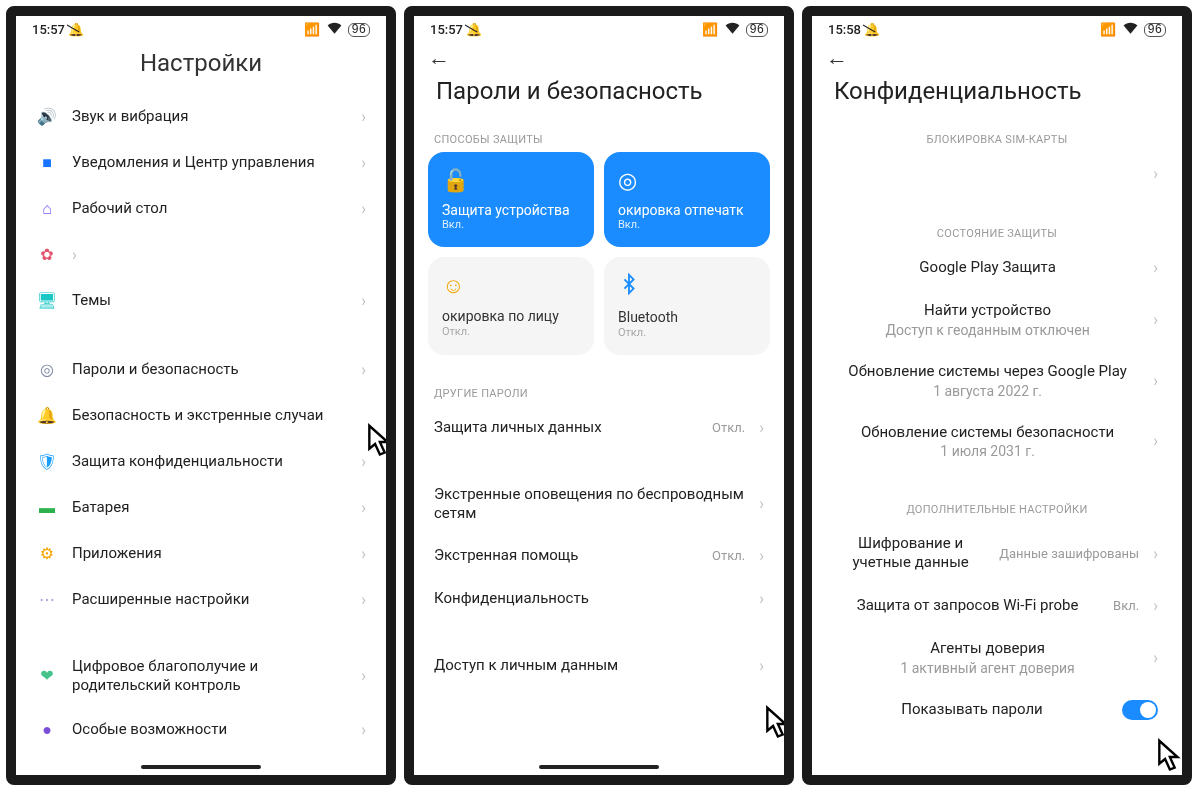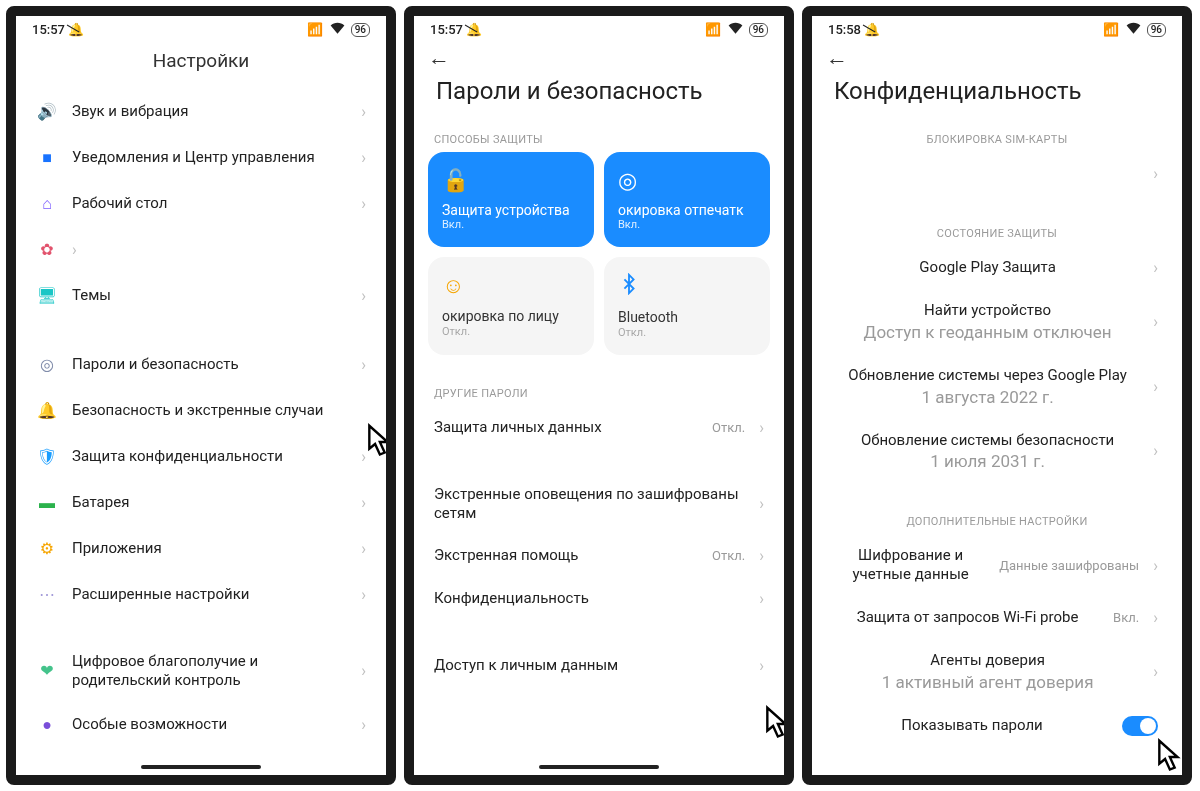--- a/index.html
+++ b/index.html
@@ -13,37 +13,37 @@
     position:relative;
     flex-shrink:0;
   }
   .screen { width:100%; height:100%; background:#fff; overflow:hidden; display:flex; flex-direction:column; }
   .statusbar {
     display:flex; justify-content:space-between; align-items:center;
     padding: 6px 16px 2px 16px; font-size:13px; font-weight:500; color:#222;
   }
   .statusbar .sbright { display:flex; gap:6px; align-items:center; }
   .batt {
-    display:inline-flex; align-items:center; font-size:10px;
-    border:1px solid #555; border-radius:6px; padding:0 3px; height:14px;
-  }
-  .page-title-center { text-align:center; font-size:19px; color:#333; padding:10px 0 16px; font-weight:400; }
+    display:inline-flex; align-items:center; font-size:12px;
+    border:1px solid #555; border-radius:6px; padding:0 3px; height:14px;font-family:Liberation Mono, monospace;
+  }
+  .page-title-center { text-align:center; font-size:24px; color:#333; padding:10px 0 16px; font-weight:400; }
   .page-title-left { font-size:24px; color:#222; padding: 0 22px 14px; font-weight:400; }
   .backrow { padding: 6px 14px 6px; }
   .backbtn { font-size:22px; color:#333; background:none; border:none; cursor:pointer; }
   .content { flex:1; overflow-y:auto; padding: 0 14px; }
   .no-pad .content { padding: 0 18px; text-align: center; }
 
   .list-item {
     display:flex; align-items:center; gap:14px;
     padding: 12px 6px; cursor:pointer;
   }
   .list-item .label { flex:1; font-size:15px; color:#222; line-height:1.25; }
   .list-item .meta { font-size:13px; color:#9a9a9a; }
-  .list-item .sub { font-size:17px; color:#9a9a9a; margin-top:2px; }
+  .list-item .sub { font-size:14px; color:#9a9a9a; margin-top:2px; }
   .list-item .textcol { flex:1; }
   .chev { color:#c0c0c0; font-size:16px; }
   .icon { width:22px; height:22px; display:flex; align-items:center; justify-content:center; flex-shrink:0; font-size:16px; }
   .sep { height:1px; background:transparent; margin: 8px 0 14px; }
 
   .section-h { font-size:11px; color:#9a9a9a; letter-spacing:0.3px; padding: 14px 6px 6px; text-transform:uppercase; }
 
   .cardgrid { display:grid; grid-template-columns: 1fr 1fr; gap:10px; }
   .card {
     border-radius:16px; padding:16px 14px; cursor:pointer;
@@ -233,21 +233,21 @@
 
       <div class="section-h" style="margin-top:18px">ДРУГИЕ ПАРОЛИ</div>
 
       <div class="list-item">
         <span class="label">Защита личных данных</span>
         <span class="meta">Откл.</span>
         <span class="chev">›</span>
       </div>
       <div style="height:24px"></div>
       <div class="list-item">
-        <span class="label">Экстренные оповещения по зашифрованы сетям</span>
+        <span class="label">Экстренные оповещения по беспроводным сетям</span>
         <span class="chev">›</span>
       </div>
       <div class="list-item">
         <span class="label">Экстренная помощь</span>
         <span class="meta">Откл.</span>
         <span class="chev">›</span>
       </div>
       <div class="list-item">
         <span class="label">Конфиденциальность</span>
         <span class="chev">›</span>

